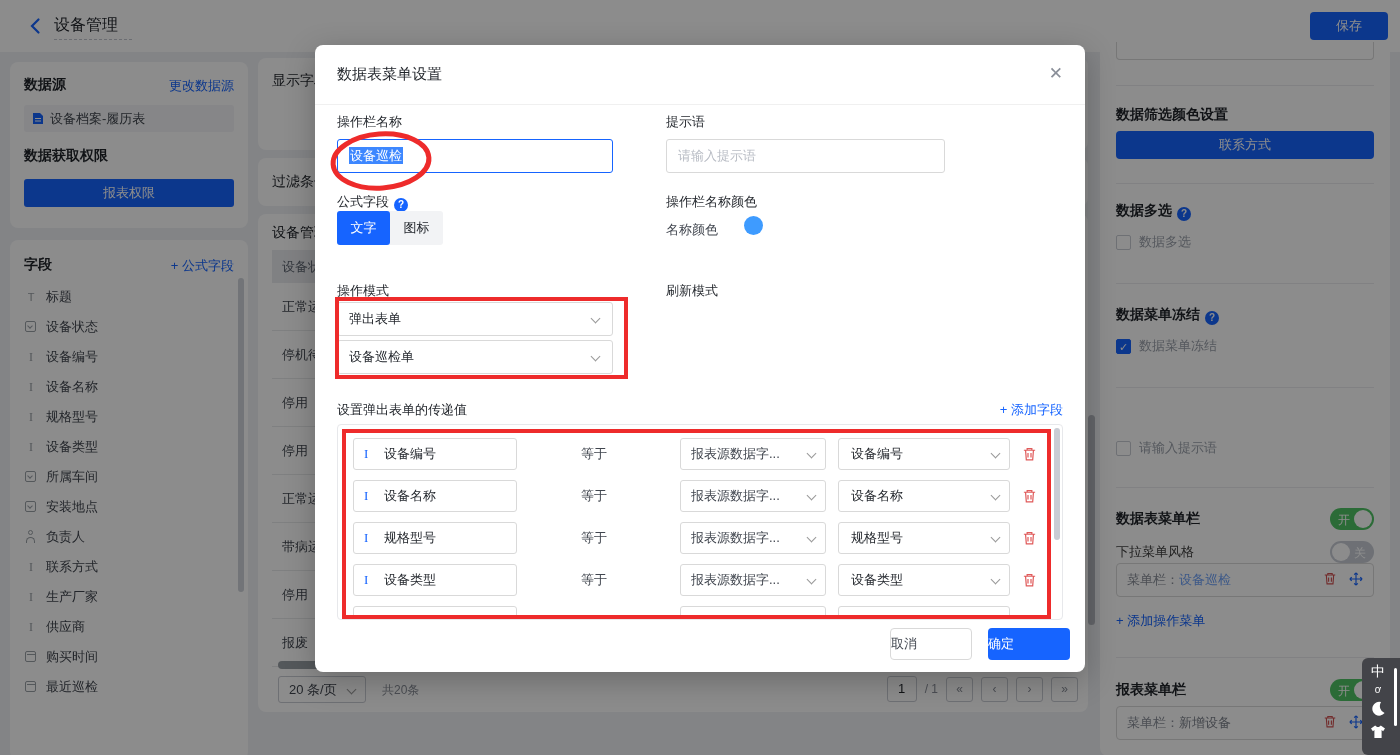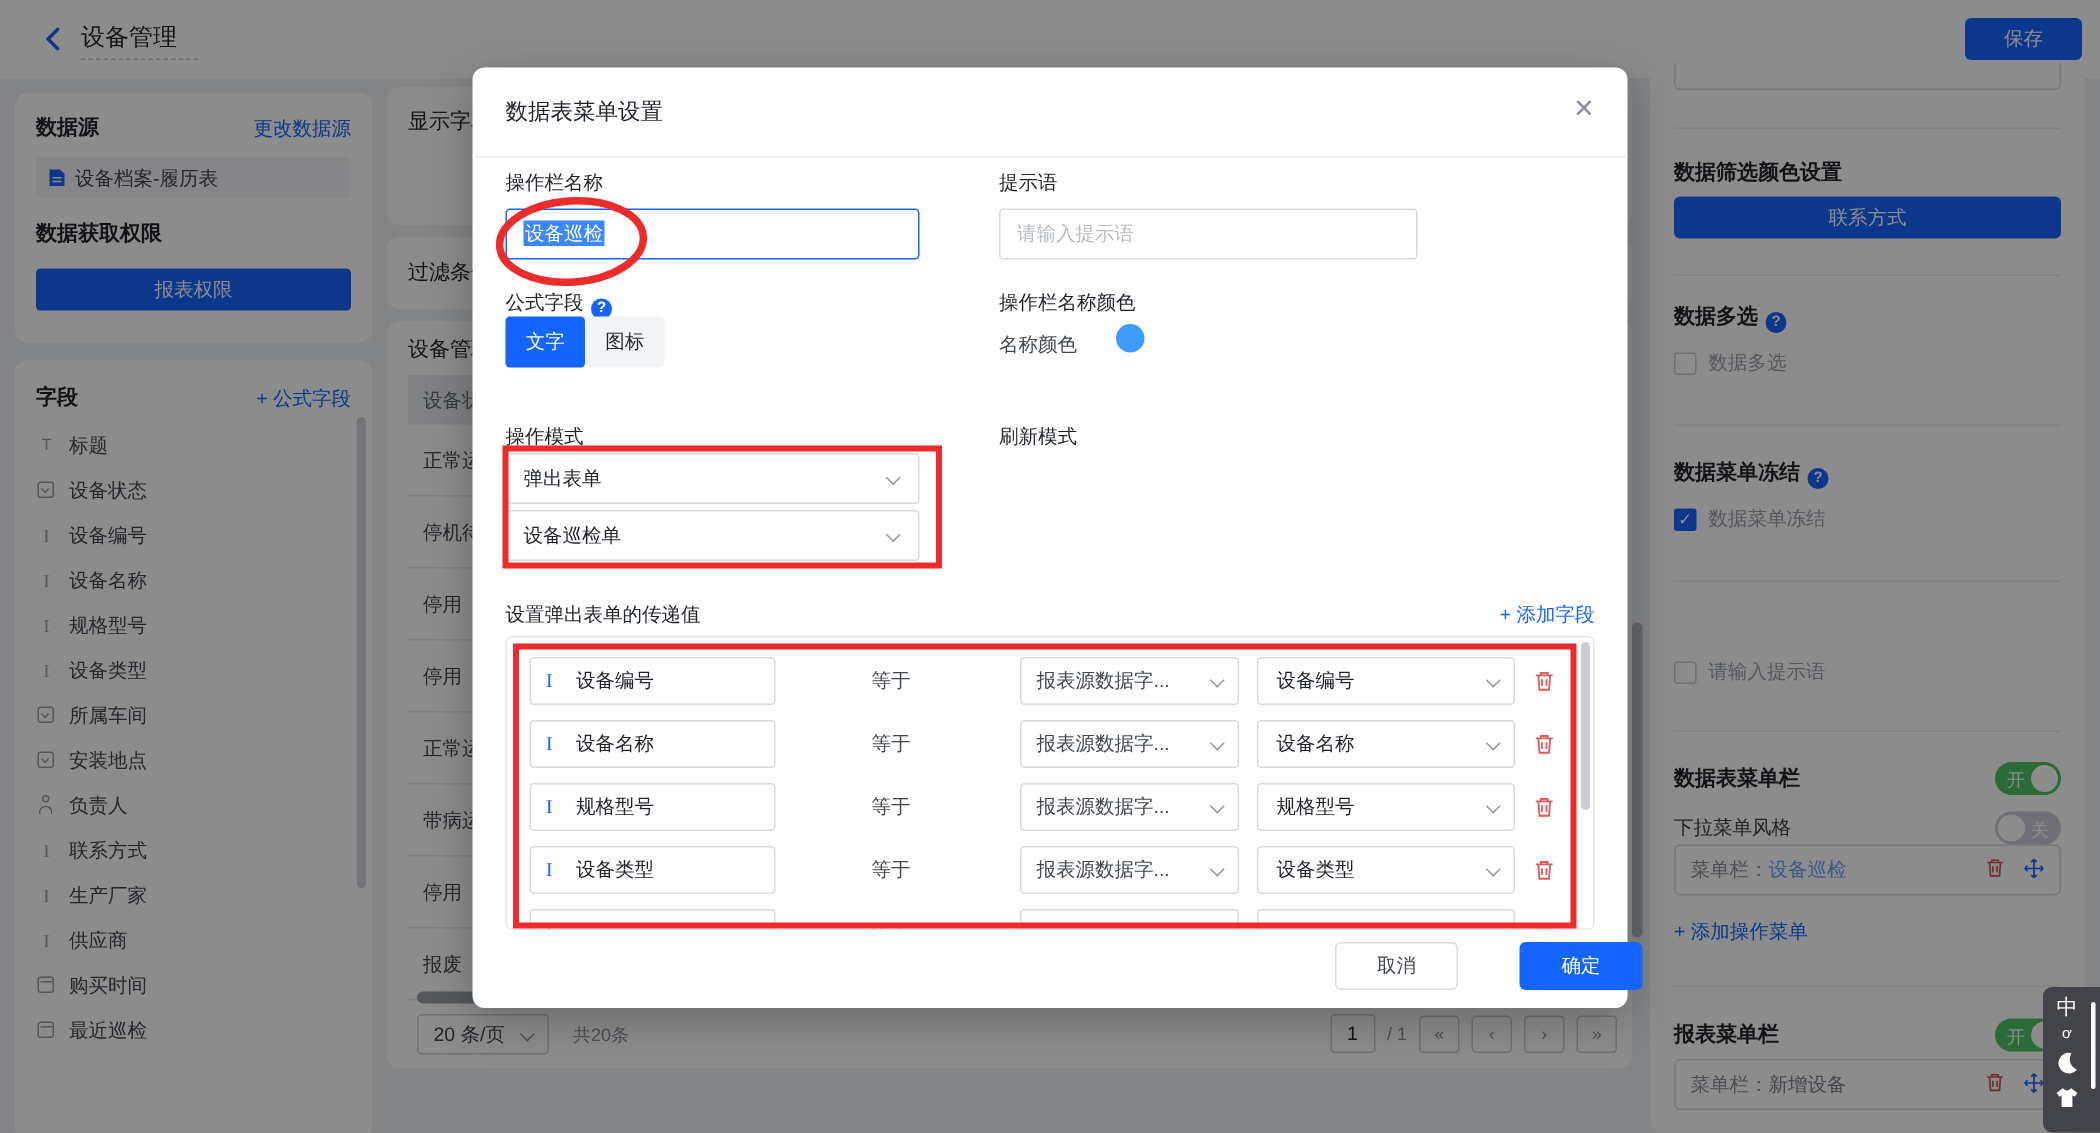--- a/index.html
+++ b/index.html
@@ -118,23 +118,23 @@
     font-size:13px; line-height:30px; padding-left:30px; color:#1f2329; }
   .fbox .ticon { position:absolute; left:10px; top:0; color:#1664ff; font-family:"Liberation Serif","DejaVu Serif",serif; font-size:13px; }
   .op { position:absolute; left:243px; font-size:13px; color:#41464f; line-height:32px; }
   .sdd { position:absolute; left:342px; width:146px; height:32px; border:1px solid #d9d9d9; border-radius:3px;
     font-size:13px; line-height:30px; padding-left:10px; color:#41464f; white-space:nowrap; overflow:hidden; }
   .tdd { position:absolute; left:500px; width:172px; height:32px; border:1px solid #d9d9d9; border-radius:3px;
     font-size:13px; line-height:30px; padding-left:12px; color:#1f2329; }
   .sdd .chev,.tdd .chev { top:11px; right:10px; }
   .trash { position:absolute; left:684px; top:8px; cursor:pointer; }
   .tscroll { position:absolute; right:2px; top:3px; width:6px; height:112px; background:#c9ccd4; border-radius:3px; }
-  .btn { position:absolute; height:32px; width:82px; border-radius:4px; font-size:13px; text-align:center; line-height:32px; cursor:pointer; }
+  .btn { position:absolute; height:32px; width:82px; border-radius:4px; font-size:13px; line-height:32px; cursor:pointer; }
   .btn-cancel { left:575px; top:583px; border:1px solid #d9d9d9; color:#41464f; background:#fff; line-height:30px; }
-  .btn-ok { left:673px; top:583px; background:#1664ff; color:#fff;margin-left:25px; }
+  .btn-ok { left:673px; top:583px; background:#1664ff; color:#fff; }
 
   
   .anno { position:fixed; left:0; top:0; width:1400px; height:755px; z-index:60; pointer-events:none; }
 
   
   .widget { position:fixed; left:1362px; top:658px; width:38px; height:97px; background:#434449;
     border-radius:6px 0 0 6px; z-index:70; }
   .widget .witem { position:absolute; left:0; width:32px; text-align:center; color:#fff; }
   .wbar { position:absolute; right:3px; top:10px; width:3px; height:58px; background:#fff; border-radius:2px; }
 </style>

